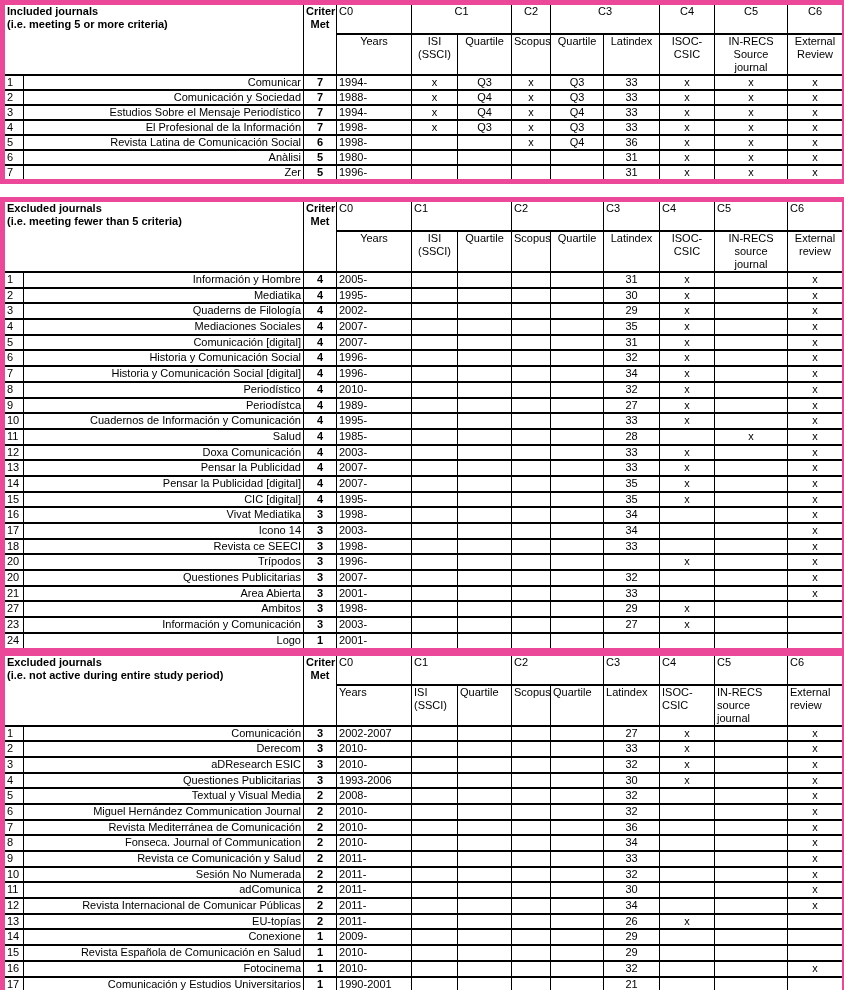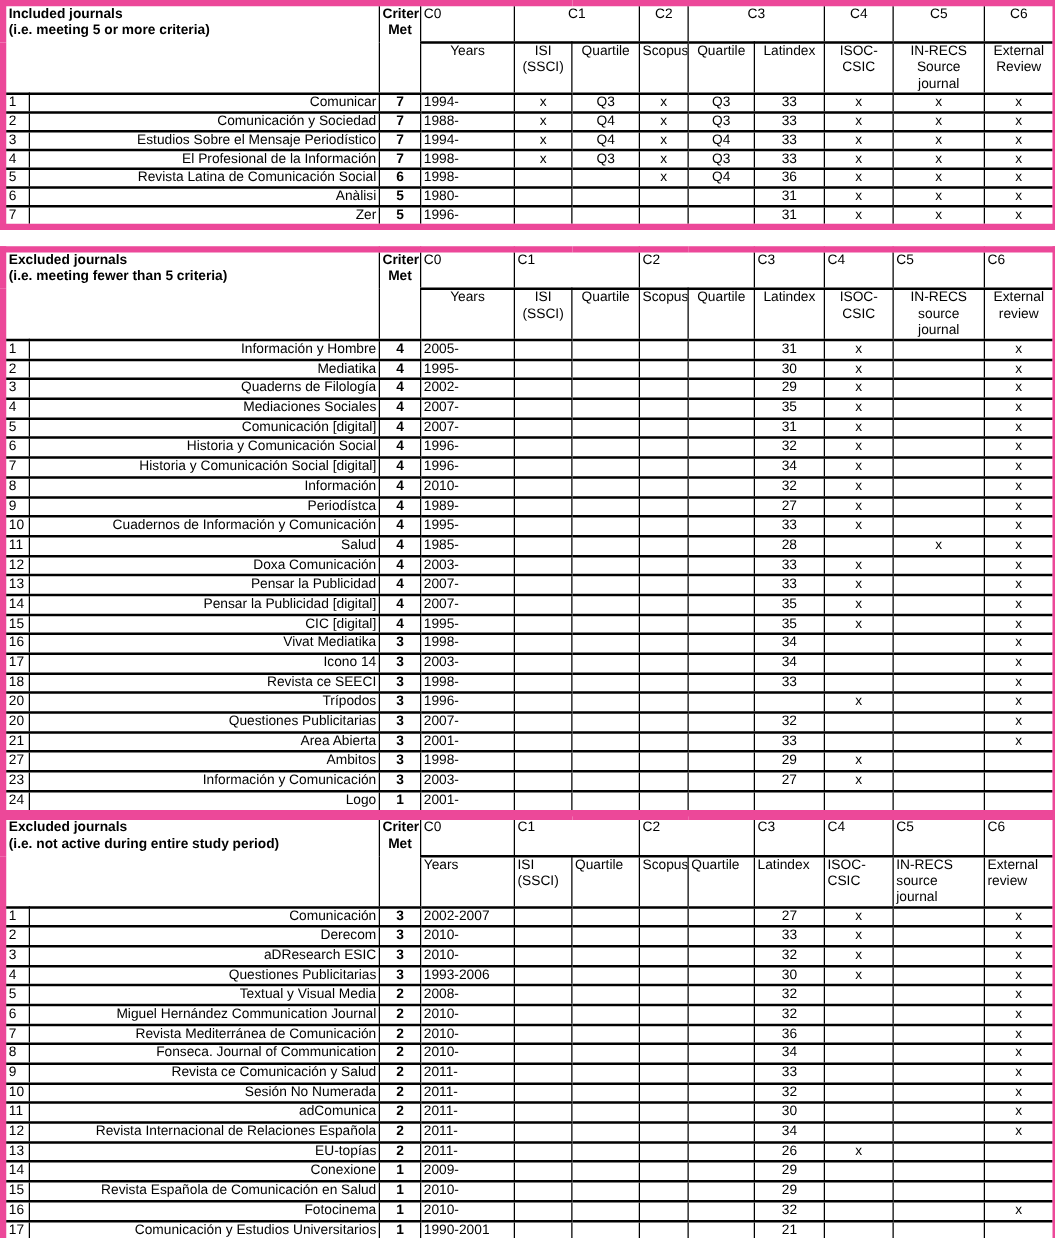--- a/index.html
+++ b/index.html
@@ -349,21 +349,21 @@
           <td class="c-mid"></td>
           <td class="c-mid"></td>
           <td class="c-mid"></td>
           <td class="c-mid">34</td>
           <td class="c-mid">x</td>
           <td class="c-mid"></td>
           <td class="c-mid">x</td>
         </tr>
         <tr>
           <td class="c-num">8</td>
-          <td class="c-name">Información</td>
+          <td class="c-name">Periodístico</td>
           <td class="c-crit">4</td>
           <td class="c-years">2010-</td>
           <td class="c-mid"></td>
           <td class="c-mid"></td>
           <td class="c-mid"></td>
           <td class="c-mid"></td>
           <td class="c-mid">32</td>
           <td class="c-mid">x</td>
           <td class="c-mid"></td>
           <td class="c-mid">x</td>
@@ -789,21 +789,21 @@
           <td class="c-mid"></td>
           <td class="c-mid"></td>
           <td class="c-mid"></td>
           <td class="c-mid">30</td>
           <td class="c-mid"></td>
           <td class="c-mid"></td>
           <td class="c-mid">x</td>
         </tr>
         <tr>
           <td class="c-num">12</td>
-          <td class="c-name">Revista Internacional de Relaciones Española</td>
+          <td class="c-name">Revista Internacional de Comunicar Públicas</td>
           <td class="c-crit">2</td>
           <td class="c-years">2011-</td>
           <td class="c-mid"></td>
           <td class="c-mid"></td>
           <td class="c-mid"></td>
           <td class="c-mid"></td>
           <td class="c-mid">34</td>
           <td class="c-mid"></td>
           <td class="c-mid"></td>
           <td class="c-mid">x</td>

